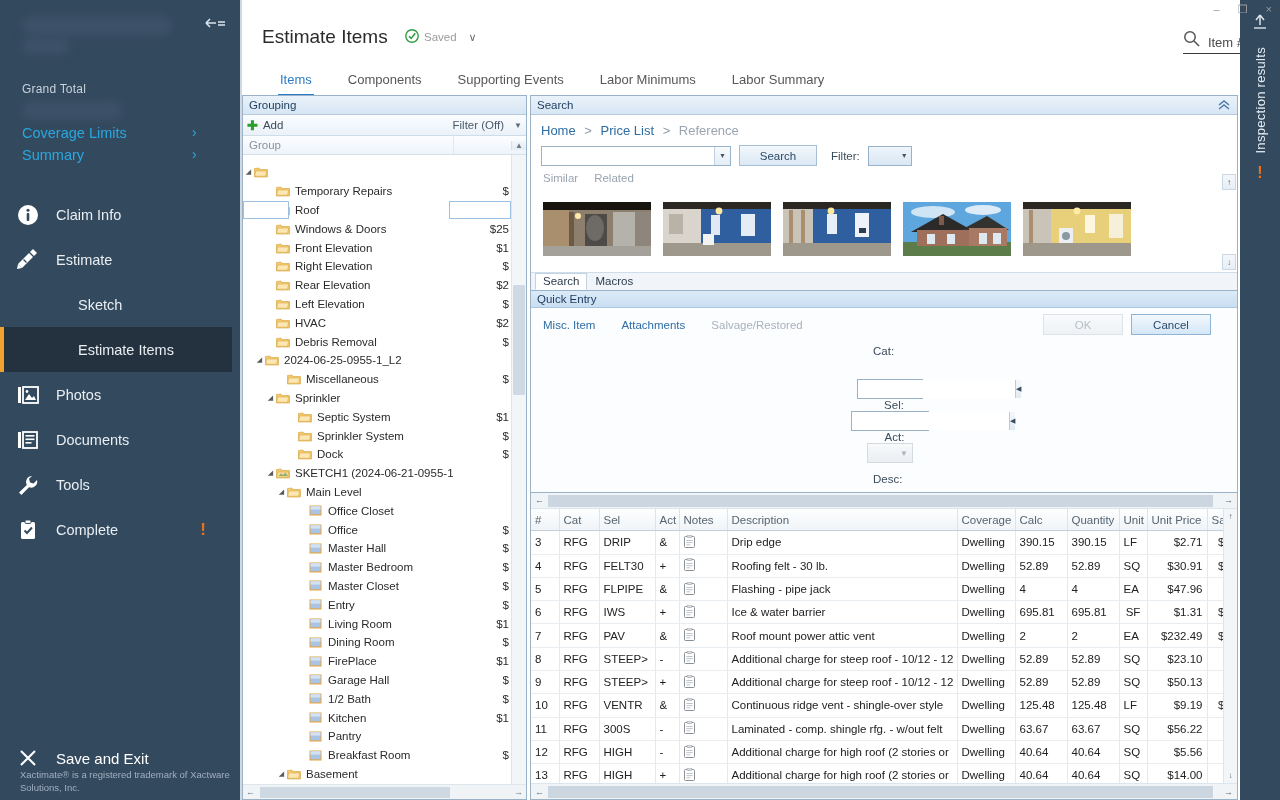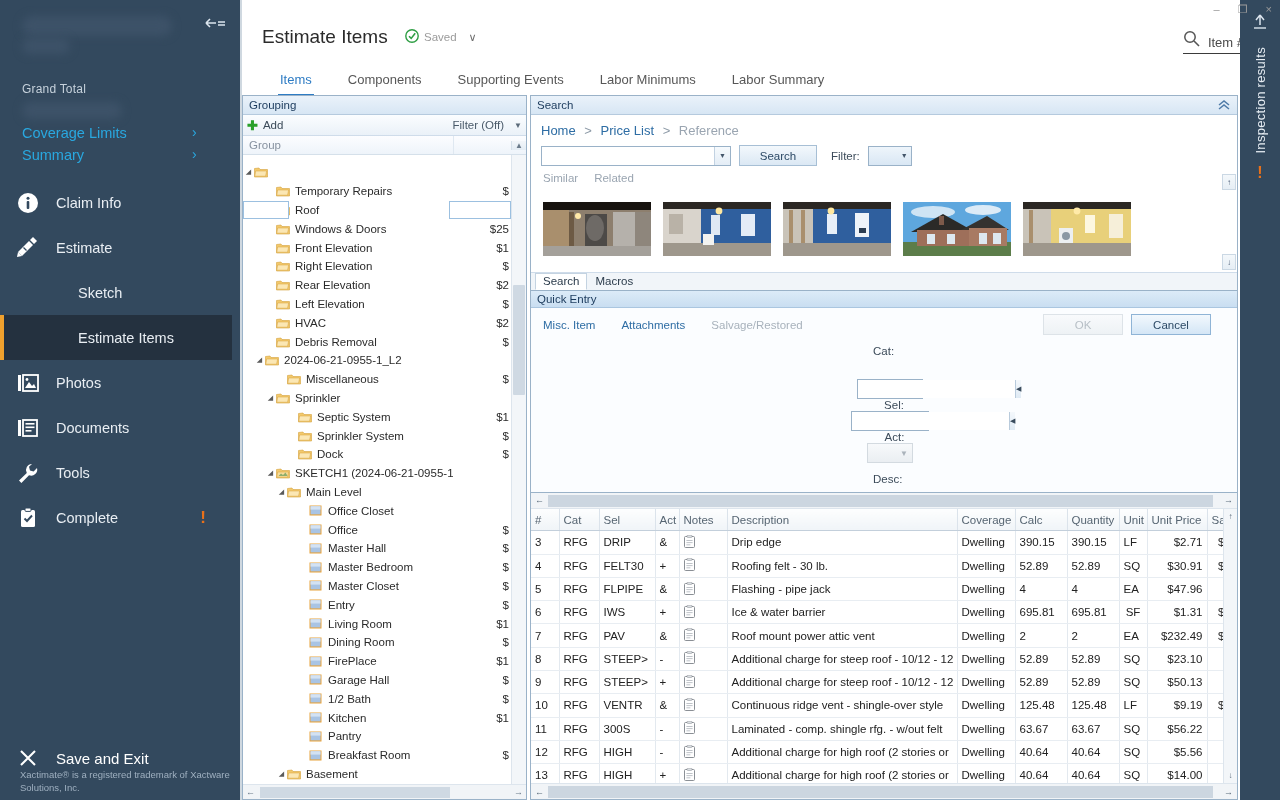--- a/index.html
+++ b/index.html
@@ -34,21 +34,21 @@
   .blur-3 { left:22px; top:102px; width:100px; height:17px; }
   .sb-link {
     position:absolute; left:22px; color:#29a8e0; font-size:14.5px; cursor:pointer;
   }
   .sb-link-1 { top:125px; }
   .sb-link-2 { top:147px; }
   .sb-chev { position:absolute; right:-0px; color:#29a8e0; font-size:14px; }
   .chev-1 { left:192px; top:124px; }
   .chev-2 { left:192px; top:146px; }
 
-  .nav { position:absolute; top:180px; left:0; width:232px; }
+  .nav { position:absolute; top:192px; left:0; width:232px; }
   .nav-item {
     position:relative; height:45px; display:flex; align-items:center;
     cursor:pointer; color:#e9eef3;
   }
   .nav-item .ico {
     width:56px; display:flex; align-items:center; justify-content:center;
     flex:0 0 56px;
   }
   .nav-item .lbl { font-size:14.5px; }
   .nav-item.sub .lbl { padding-left:22px; font-size:14.5px; }
@@ -573,21 +573,21 @@
                 <span class="tprice">$</span>
               </div>
               <div class="trow">
                 <span class="twist" style="margin-left: 11px;">◢</span>
                 <span class="ficon">
                   <svg width="14" height="12" viewBox="0 0 14 12">
                     <path d="M0.5 2.5 L0.5 11 L13.5 11 L13.5 3.5 L6 3.5 L5 2 L0.5 2.5 Z" fill="#f3c96b" stroke="#d4a13c" stroke-width=".6"></path>
                     <path d="M1.6 5 L12.6 5 L11.6 10.2 L0.8 10.2 Z" fill="#fbe7b4" stroke="#d4a13c" stroke-width=".5"></path>
                   </svg>
                 </span>
-                <span class="tlabel">2024-06-21-0955-1_L2</span>
+                <span class="tlabel">2024-06-25-0955-1_L2</span>
                 <span class="tprice"></span>
               </div>
               <div class="trow">
                 <span class="twist" style="margin-left: 33px;"></span>
                 <span class="ficon">
                   <svg width="14" height="12" viewBox="0 0 14 12">
                     <path d="M0.5 2.5 L0.5 11 L13.5 11 L13.5 3.5 L6 3.5 L5 2 L0.5 2.5 Z" fill="#f3c96b" stroke="#d4a13c" stroke-width=".6"></path>
                     <path d="M1.6 5 L12.6 5 L11.6 10.2 L0.8 10.2 Z" fill="#fbe7b4" stroke="#d4a13c" stroke-width=".5"></path>
                   </svg>
                 </span>

